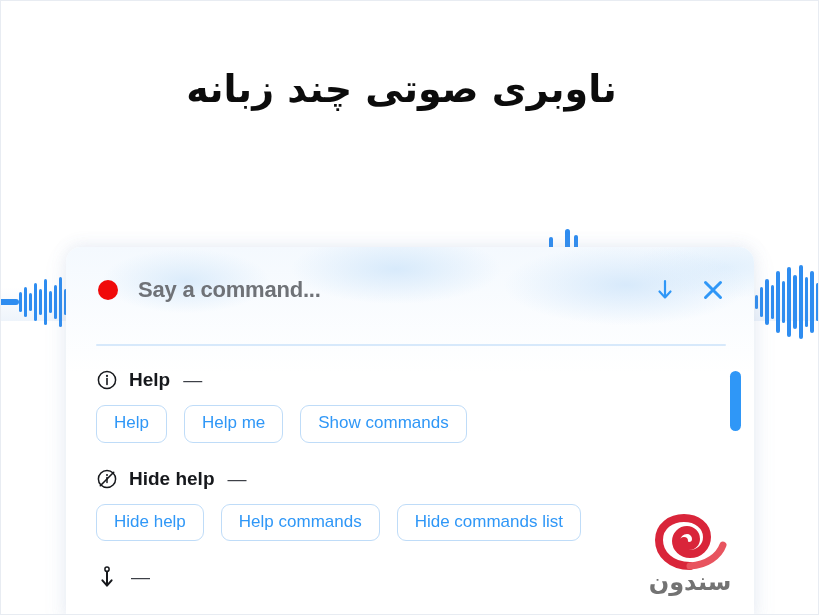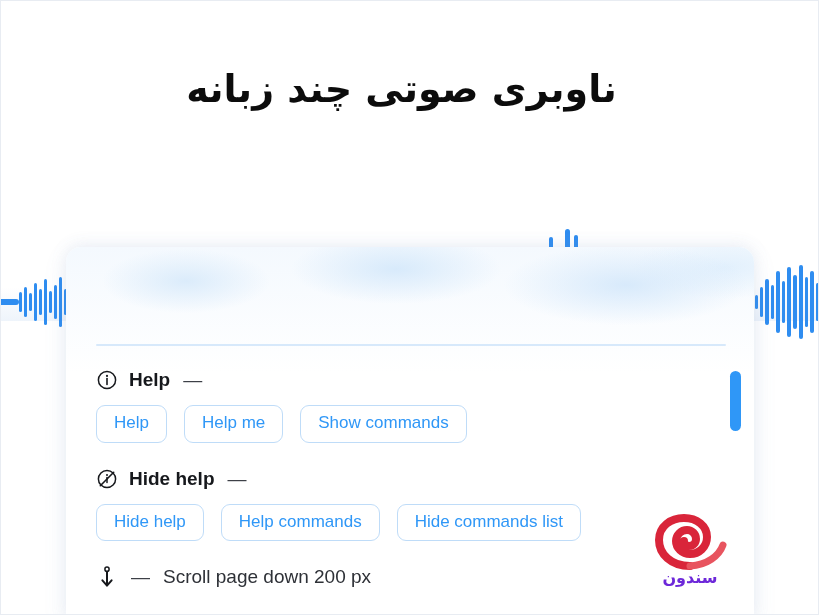--- a/index.html
+++ b/index.html
@@ -114,21 +114,21 @@
     background:#2f97f7;
     cursor:pointer;
   }
 
   
   .logo{
     position:absolute;left:639px;top:513px;width:100px;height:84px;
     display:flex;flex-direction:column;align-items:center;justify-content:flex-start;
   }
   .logo-word{
-    font-size:16px;color:#6d28d9;direction:rtl;font-weight:700;
+    font-size:24px;color:#737373;direction:rtl;font-weight:700;
     margin-top:-4px;
     font-family:"DejaVu Sans","Liberation Sans",sans-serif;
   }
 </style>
 </head>
 <body>
 
 <div id="stage">
 
   <div class="title">ناوبری صوتی چند زبانه</div>
@@ -208,20 +208,38 @@
       <rect x="61" y="12" width="4" height="62" rx="2"></rect>
       <rect x="67" y="24" width="3" height="38" rx="1.5"></rect>
       <rect x="72" y="32" width="3" height="22" rx="1.5"></rect>
       <rect x="77" y="40" width="13" height="6" rx="3"></rect>
     </g>
   </svg>
 
   <div class="panel">
     <div class="panel-glow"></div>
 
+    <div class="panel-header">
+      <div class="rec-dot"></div>
+      <div class="prompt">Say a command...</div>
+
+      <div class="header-actions">
+        <div class="hdr-btn">
+          <svg width="22" height="24" viewBox="0 0 22 24" fill="none">
+            <path d="M11 3 V19" stroke="#2f97f7" stroke-width="2.2" stroke-linecap="round"></path>
+            <path d="M5.5 13.5 L11 19.4 L16.5 13.5" stroke="#2f97f7" stroke-width="2.2" stroke-linecap="round" stroke-linejoin="round" fill="none"></path>
+          </svg>
+        </div>
+        <div class="hdr-btn">
+          <svg width="22" height="22" viewBox="0 0 22 22" fill="none">
+            <path d="M3.5 3.5 L18.5 18.5 M18.5 3.5 L3.5 18.5" stroke="#2f97f7" stroke-width="3" stroke-linecap="round"></path>
+          </svg>
+        </div>
+      </div>
+    </div>
 
     <div class="divider"></div>
 
     <div class="cmd-scroll">
 
       <div class="cmd">
         <div class="cmd-line">
           <span class="cmd-ico">
             <svg width="20" height="20" viewBox="0 0 20 20" fill="none">
               <circle cx="10" cy="10" r="8.6" stroke="#16181c" stroke-width="1.5"></circle>
@@ -262,21 +280,20 @@
       <div class="cmd">
         <div class="cmd-line">
           <span class="cmd-ico">
             <svg width="20" height="22" viewBox="0 0 20 22" fill="none">
               <circle cx="10" cy="3.2" r="2.1" stroke="#16181c" stroke-width="1.5"></circle>
               <path d="M10 6 V19.2" stroke="#16181c" stroke-width="2" stroke-linecap="round"></path>
               <path d="M5.4 14.3 L10 19.6 L14.6 14.3" stroke="#16181c" stroke-width="2" stroke-linecap="round" stroke-linejoin="round" fill="none"></path>
             </svg>
           </span>
           <span class="cmd-dash">—</span>
-          <span class="cmd-desc">Scroll page down 200 px</span>
         </div>
       </div>
 
     </div>
 
     <div class="scroll-thumb"></div>
   </div>
 
   <div class="logo">
     <svg width="74" height="58" viewBox="0 0 74 58">

